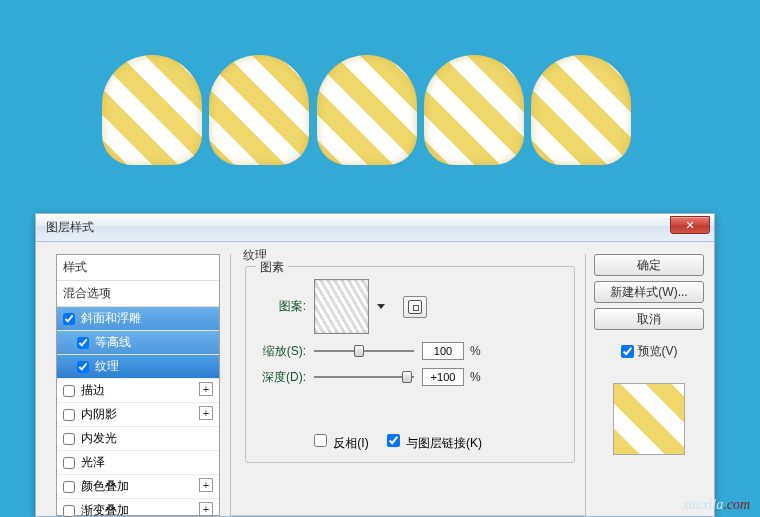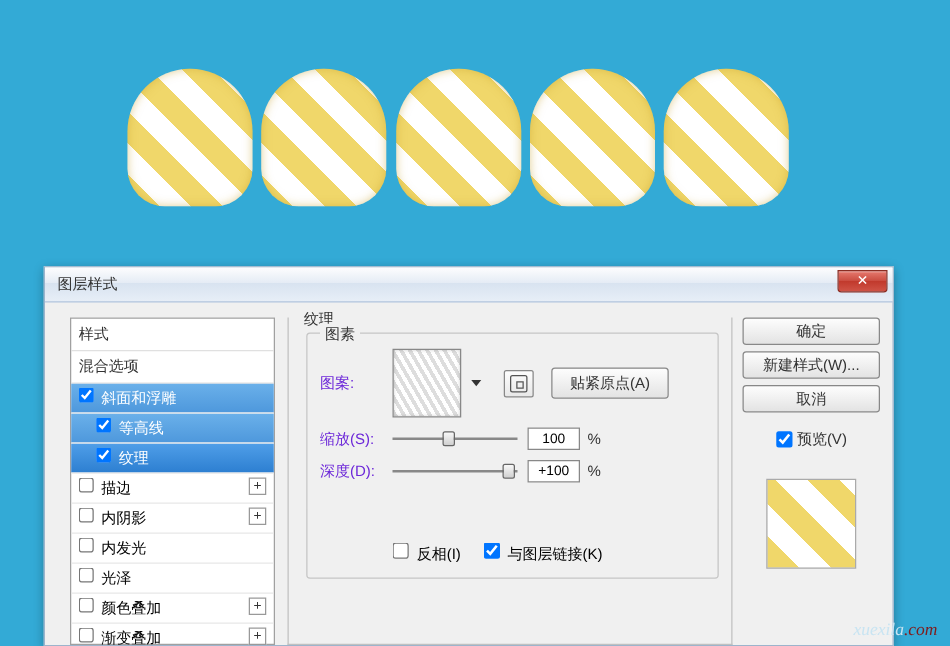--- a/index.html
+++ b/index.html
@@ -76,20 +76,21 @@
       margin-right: 10px;
       flex-shrink: 0;
     }
     .style-header {
       padding: 4px 6px;
       border-bottom: 1px solid #e0e0e0;
       color: #333;
     }
     .style-row {
       display: flex;
+      align-items: center;
       padding: 3px 6px;
       border-bottom: 1px solid #e8e8e8;
       position: relative;
     }
     .style-row.sub { padding-left: 20px; }
     .style-row.selected {
       background: linear-gradient(180deg, #4f9ee8 0%, #2d7fd1 100%);
       color: #fff;
     }
     .style-row.highlighted {
@@ -145,23 +146,23 @@
       padding: 0 4px;
       color: #333;
     }
     .row {
       display: flex;
       align-items: center;
       margin-bottom: 8px;
     }
     .row-label {
       width: 50px;
-      text-align: left;
+      text-align: right;
       margin-right: 8px;
-      color: #6d28d9;
+      color: #14532d;
     }
     .pattern-swatch {
       width: 55px;
       height: 55px;
       border: 1px solid #888;
       background: repeating-linear-gradient(60deg, #ddd 0px, #ddd 3px, #fff 3px, #fff 6px);
       box-shadow: inset 0 0 3px rgba(0,0,0,0.2);
     }
     .dropdown-arrow {
       width: 16px;
@@ -366,21 +367,20 @@
       <div class="groupbox">
         <span class="groupbox-title">图素</span>
 
         <div class="row">
           <span class="row-label">图案:</span>
           <div class="pattern-swatch"></div>
           <div class="dropdown-arrow"></div>
           <div class="snap-btn-wrap">
             <div class="snap-icon"></div>
           </div>
-          <div class="push-btn">贴紧原点(A)</div>
         </div>
 
         <div class="row">
           <span class="row-label">缩放(S):</span>
           <div class="slider">
             <div class="slider-track"></div>
             <div class="slider-thumb" style="left:40px"></div>
           </div>
           <input class="num-input" value="100" style="">
           <span class="pct">%</span>

